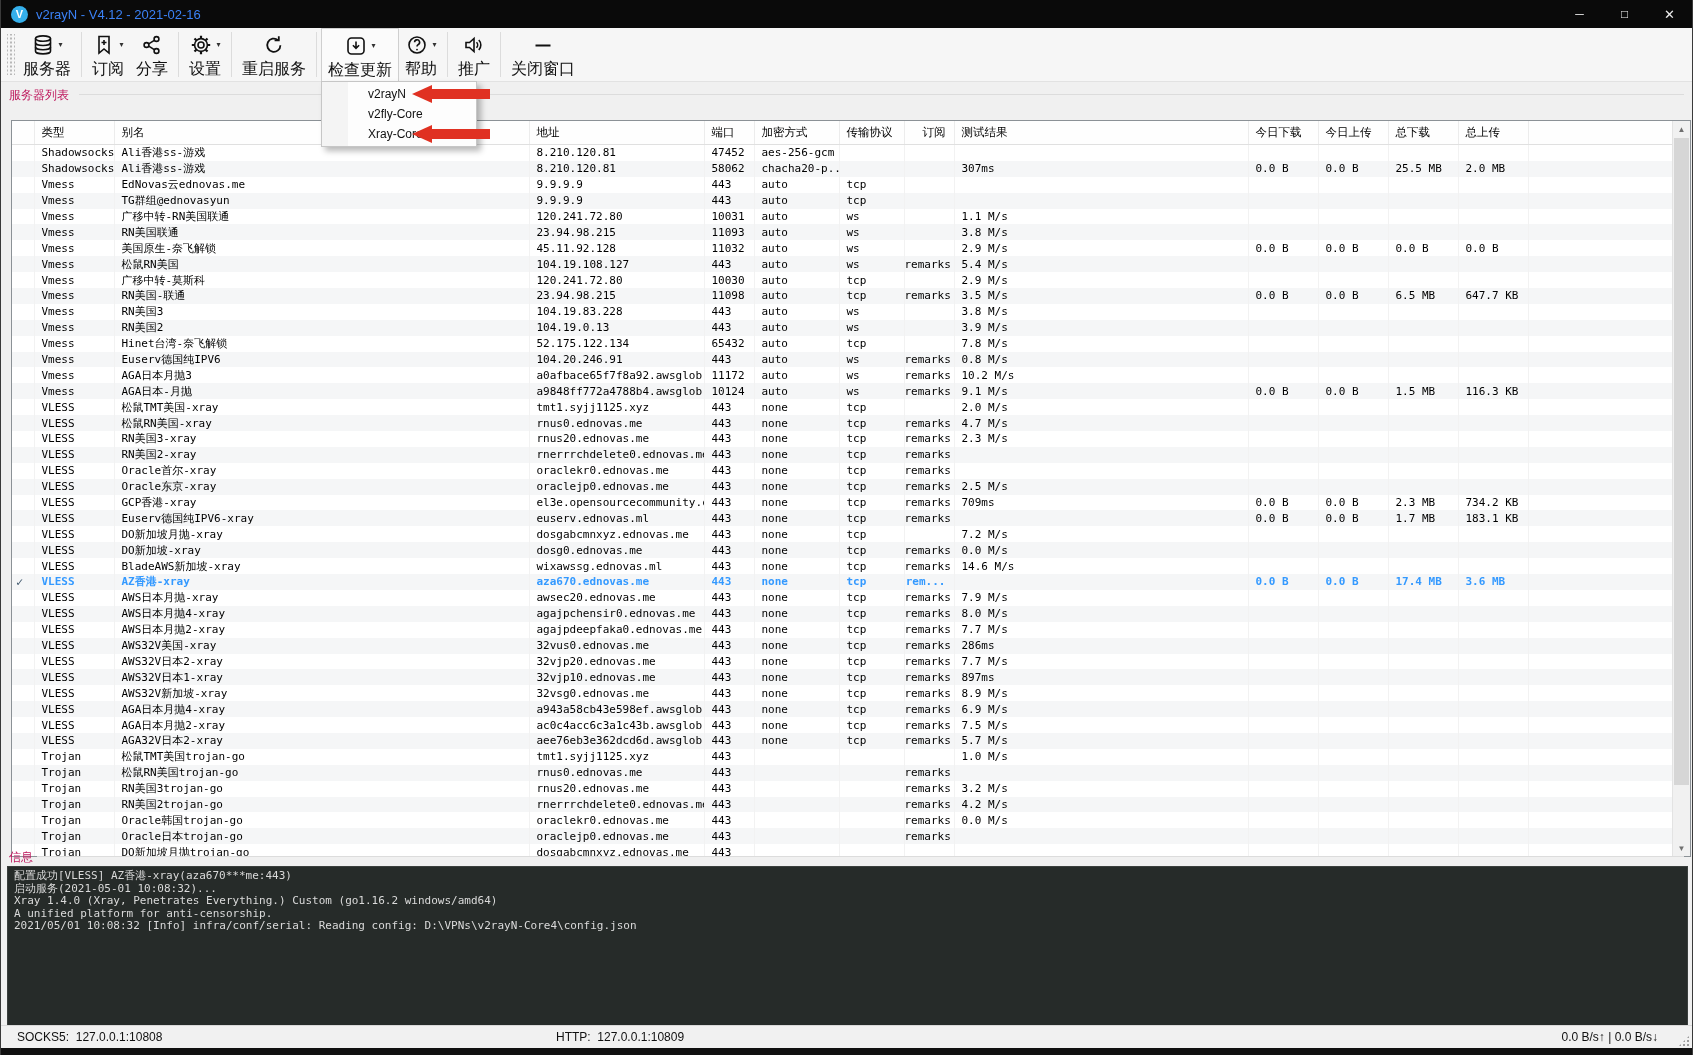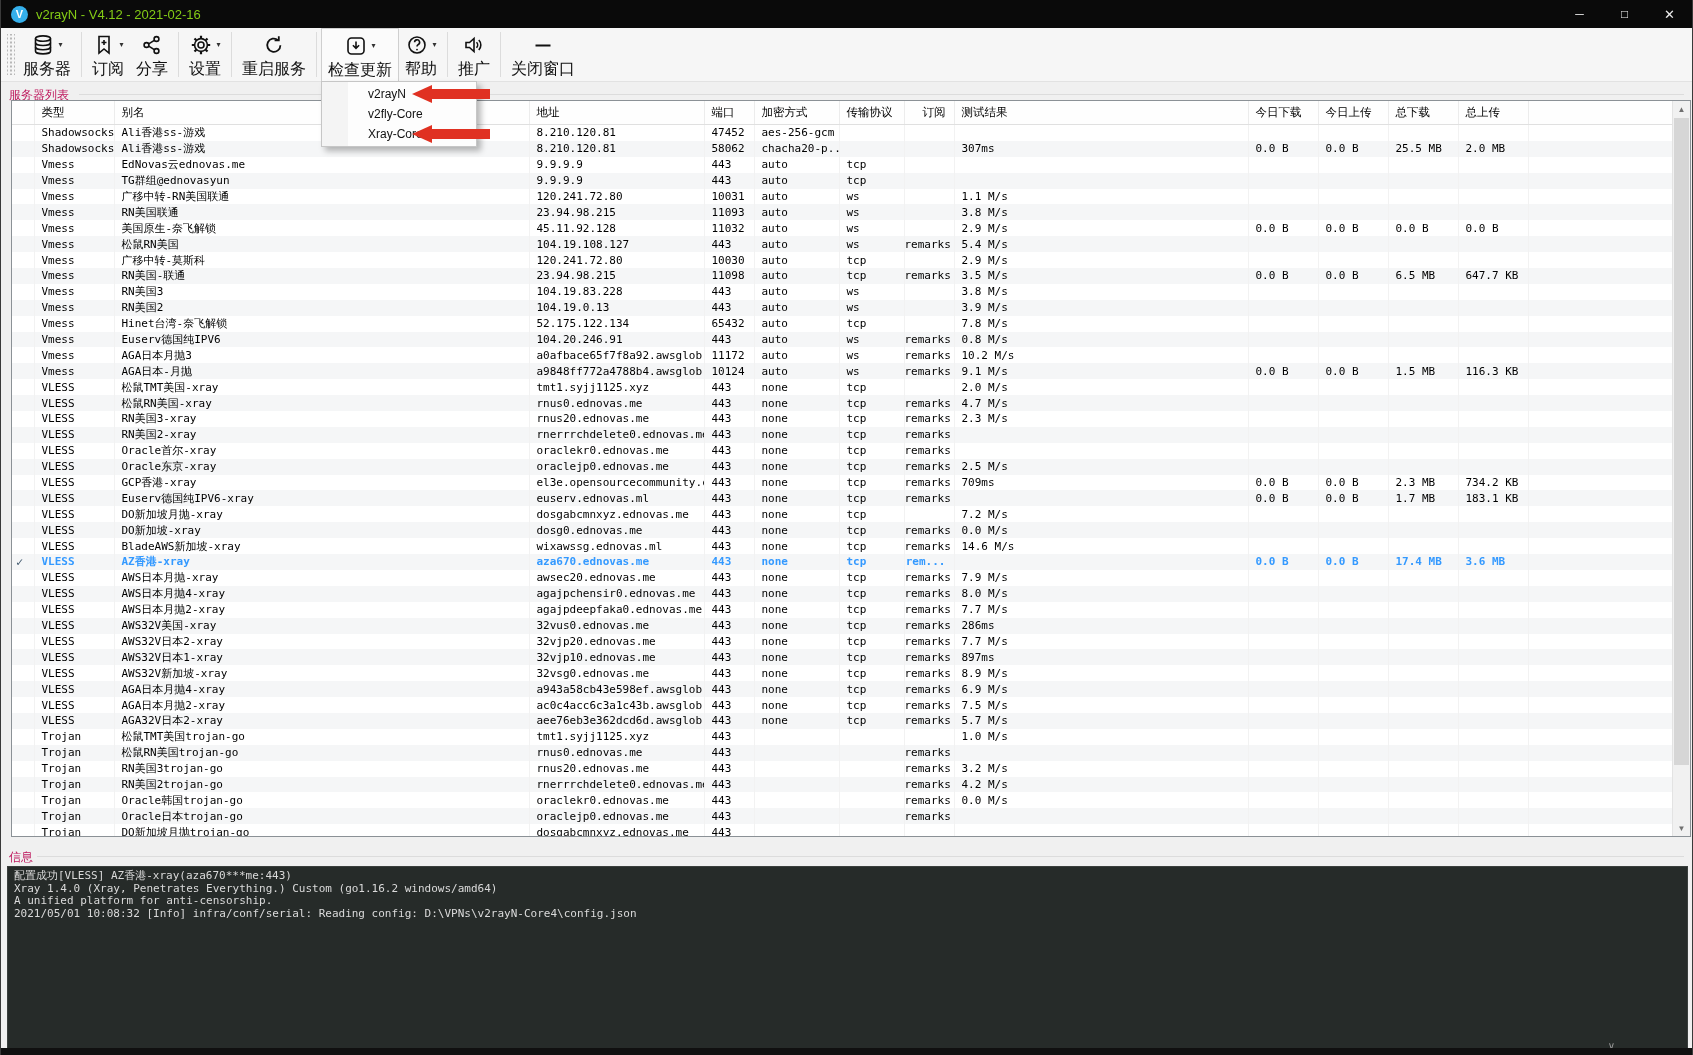--- a/index.html
+++ b/index.html
@@ -6,21 +6,21 @@
   body{width:1693px;height:1055px;position:relative;overflow:hidden;
        background:#f0f0f0;font-family:"Liberation Sans",sans-serif;}
   .window{position:absolute;inset:0;border-left:1px solid #3a3a3a;border-right:1px solid #3a3a3a;box-sizing:border-box;}
 
   
   .titlebar{position:absolute;left:0;top:0;width:100%;height:28px;background:#0a0a0a;
             display:flex;align-items:center;color:#fff;}
   .applogo{width:17px;height:17px;border-radius:50%;background:#35b0ec;color:#fff;
            font-size:11px;font-weight:bold;display:flex;align-items:center;justify-content:center;
            margin:0 8px 0 10px;}
-  .apptitle{font-size:13px;color:#84cc16;}
+  .apptitle{font-size:13px;color:#3b82f6;}
   .tb-spacer{flex:1;}
   .win-btn{width:45px;height:28px;display:flex;align-items:center;justify-content:center;
            color:#eee;font-size:12px;}
   .win-btn.close{font-size:13px;}
 
   
   .toolbar{position:absolute;left:0;top:28px;width:100%;height:54px;background:#f6f6f6;
            border-bottom:1px solid #e2e2e2;display:flex;align-items:stretch;padding-left:4px;box-sizing:border-box;}
   .grip{width:8px;margin:6px 2px;background-image:radial-gradient(#b8b8b8 1px,transparent 1.2px);
         background-size:4px 4px;background-position:center;}
@@ -48,21 +48,21 @@
 
   
   .group-label{position:absolute;font-size:12px;color:#be185d;}
   .lbl-servers{left:8px;top:87px;}
   .lbl-info{left:8px;top:849px;}
   .group-line{position:absolute;border-top:1px solid #dcdcdc;}
   .line-servers{left:78px;right:8px;top:94px;}
   .line-info{left:36px;right:8px;top:856px;}
 
   
-  .listview{position:absolute;left:10px;top:100px;width:1680px;height:737px;background:#fff;
+  .listview{position:absolute;left:10px;top:120px;width:1680px;height:737px;background:#fff;
             border:1px solid #8b9196;box-sizing:border-box;overflow:hidden;}
   table.srv{border-collapse:collapse;table-layout:fixed;width:1661px;
             font-family:"DejaVu Sans Mono","Liberation Sans",monospace;}
   table.srv th{height:23px;font-weight:normal;font-size:11.5px;text-align:left;padding:0 0 0 7px;
             border-right:1px solid #ececec;border-bottom:1px solid #e0e0e0;background:#fefefe;
             white-space:nowrap;overflow:hidden;}
   table.srv td{height:15.9px;font-size:11px;padding:0 0 0 7px;white-space:nowrap;overflow:hidden;
             border-right:1px solid #f2f2f2;color:#000;}
   table.srv th:nth-child(8),table.srv td:nth-child(8){text-align:right;padding:0 8px 0 0;}
   table.srv td:first-child{padding-left:4px;color:#41596e;font-size:12px;}
@@ -1020,21 +1020,28 @@
       <div class="thumb"></div>
       <div class="arr down">▼</div>
     </div>
   </div>
 
   <span class="group-label lbl-info">信息</span>
   <div class="group-line line-info"></div>
 
   <div class="console">
     <div class="cline">配置成功[VLESS] AZ香港-xray(aza670***me:443)</div>
+    <div class="cline">启动服务(2021-05-01 10:08:32)...</div>
     <div class="cline">Xray 1.4.0 (Xray, Penetrates Everything.) Custom (go1.16.2 windows/amd64)</div>
     <div class="cline">A unified platform for anti-censorship.</div>
     <div class="cline">2021/05/01 10:08:32 [Info] infra/conf/serial: Reading config: D:\VPNs\v2rayN-Core4\config.json</div>
     <div class="console-chevron">∨</div>
   </div>
 
+  <div class="statusbar">
+    <span class="sb-socks"><span>SOCKS5:</span>&nbsp;&nbsp;<span>127.0.0.1:10808</span></span>
+    <span class="sb-http"><span>HTTP:</span>&nbsp;&nbsp;<span>127.0.0.1:10809</span></span>
+    <span class="sb-speed">0.0 B/s↑ | 0.0 B/s↓</span>
+    <span class="sb-grip"></span>
+  </div>
   <div class="bottomstrip"></div>
 
 </div>
 
 </body></html>

